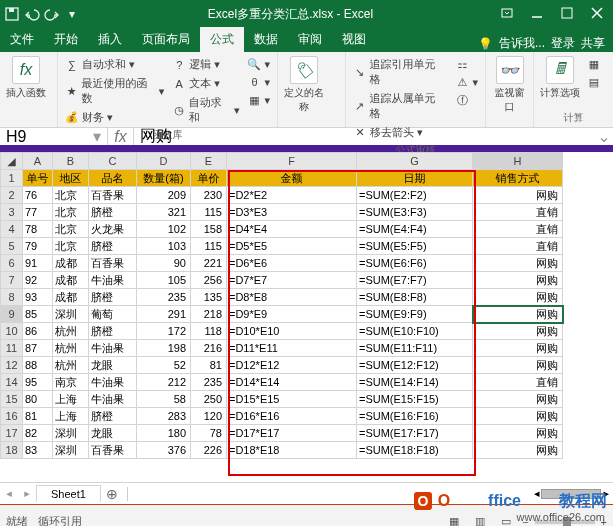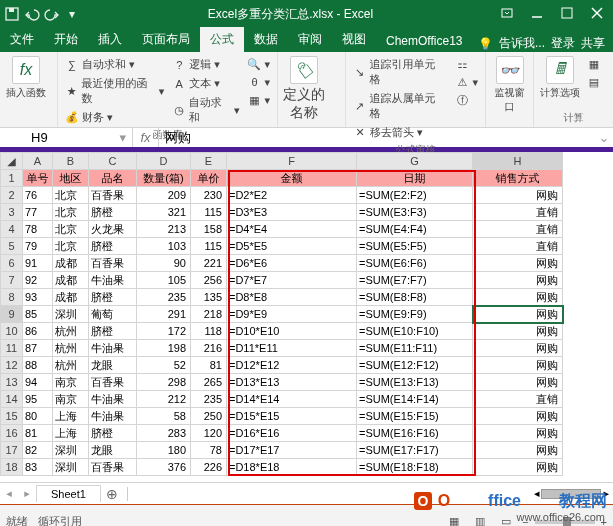--- a/index.html
+++ b/index.html
@@ -24,37 +24,37 @@
 .group { border-right: 1px solid #e0e0e0; display: flex; flex-direction: column; height:100%; }
 .group-inner { flex:1; display:flex; align-items:flex-start; padding:2px 4px; gap:2px; }
 .group-label { text-align:center; font-size:10px; color:#666; padding-bottom:2px; }
 .big-btn { display:flex; flex-direction:column; align-items:center; width:44px; padding-top:2px; gap:2px; }
 .big-btn .ico { width:28px; height:28px; background:#fff; border:1px solid #ccc; border-radius:2px; display:flex; align-items:center; justify-content:center; font-size:16px; color:#217346; font-style:italic; }
 .stack { display:flex; flex-direction:column; gap:2px; padding-top:2px; }
 .mini { display:flex; align-items:center; gap:3px; padding:1px 3px; }
 .mini .mi { width:14px; height:14px; display:flex; align-items:center; justify-content:center; font-size:11px; }
 
 
-.fbar-row { height: 24px; display:flex; border-bottom:5px solid #4c1d95; font-size:13px;padding-left:25px; }
+.fbar-row { height: 24px; display:flex; border-bottom:7px solid #4c1d95; font-size:16px; }
 .namebox { width:108px; border-right:1px solid #d4d4d4; display:flex; align-items:center; padding:0 6px; }
 .namebox .dd { margin-left:auto; color:#999; }
 .fxlabel { width:26px; display:flex; align-items:center; justify-content:center; font-style:italic; color:#777; border-right:1px solid #d4d4d4; }
 .fbar { flex:1; display:flex; align-items:center; padding:0 6px; }
 .fbar-exp { width:18px; display:flex; align-items:center; justify-content:center; color:#999; }
 
 
 .grid-wrap { position:relative; height: 330px; overflow:hidden; }
 table { border-collapse: collapse; table-layout:fixed; font-size:11px; }
 th, td { border:1px solid #d4d4d4; height:17px; padding:0 2px; white-space:nowrap; overflow:hidden; }
 th { background:#e6e6e6; font-weight:normal; text-align:center; color:#444; }
 th.rowh { width:22px; }
 td.rowh { background:#e6e6e6; text-align:center; width:22px; color:#444; }
 td.rowh.sel, th.rowh.sel { background:#d3d3d3; }
 th.colh.sel { background:#d3d3d3; }
-.hdr { text-align:center; background:#fca5a5; font-weight:normal; }
+.hdr { text-align:center; background:#eab308; font-weight:normal; }
 .c-right { text-align:right; padding-right:4px;margin-top:34px; }
 .redbox { position:absolute; border:2px solid #d00; pointer-events:none; }
 
 
 .sheetbar { height:22px; border-top:1px solid #d4d4d4; display:flex; align-items:center; font-size:11px; background:#fff; }
 .sheetbar .navbtn { width:18px; text-align:center; color:#999; }
 .sheettab { border:1px solid #d4d4d4; border-bottom:none; padding:2px 14px; background:#fff; }
 .addsheet { width:22px; text-align:center; font-size:14px; color:#666; }
 .sep { flex:0 0 1px; height:14px; background:#ccc; margin:0 4px;}
 .sheetbar .hscroll { flex:1; display:flex; align-items:center; justify-content:flex-end; gap:2px; padding-right:4px;}
@@ -121,21 +121,20 @@
 
 <div class="tabs">
   <div class="tab">文件</div>
   <div class="tab">开始</div>
   <div class="tab">插入</div>
   <div class="tab">页面布局</div>
   <div class="tab active">公式</div>
   <div class="tab">数据</div>
   <div class="tab">审阅</div>
   <div class="tab">视图</div>
-  <div class="tab">ChemOffice13</div>
   <div class="tab-right">
     <span>💡</span>
     <span>告诉我...</span>
     <span>登录</span>
     <span>共享</span>
   </div>
 </div>
 
 <div class="ribbon">
   <div class="group" style="width:58px;">
@@ -196,21 +195,21 @@
             <span>▾</span>
           </div>
       </div>
     </div>
     <div class="group-label">函数库</div>
   </div>
   <div class="group" style="width:68px;">
     <div class="group-inner">
       <div class="big-btn">
         <div class="ico">🏷</div>
-        <span style="font-size:14px;text-align:center;">定义的名称</span>
+        <span style="font-size:10px;text-align:center;">定义的名称</span>
       </div>
     </div>
   </div>
   <div class="group" style="width:140px;">
     <div class="group-inner">
       <div class="stack">
         <div class="mini">
             <span class="mi">↘</span>
             <span>追踪引用单元格</span>
           </div>
@@ -323,21 +322,21 @@
           <td class="c-right">115</td>
           <td class="">=D3*E3</td>
           <td class="">=SUM(E3:F3)</td>
           <td class="c-right">直销</td>
         </tr>
         <tr>
           <td class="rowh">4</td>
           <td class="">78</td>
           <td class="">北京</td>
           <td class="">火龙果</td>
-          <td class="c-right">213</td>
+          <td class="c-right">102</td>
           <td class="c-right">158</td>
           <td class="">=D4*E4</td>
           <td class="">=SUM(E4:F4)</td>
           <td class="c-right">直销</td>
         </tr>
         <tr>
           <td class="rowh">5</td>
           <td class="">79</td>
           <td class="">北京</td>
           <td class="">脐橙</td>
@@ -415,31 +414,20 @@
         </tr>
         <tr>
           <td class="rowh">12</td>
           <td class="">88</td>
           <td class="">杭州</td>
           <td class="">龙眼</td>
           <td class="c-right">52</td>
           <td class="c-right">81</td>
           <td class="">=D12*E12</td>
           <td class="">=SUM(E12:F12)</td>
-          <td class="c-right">网购</td>
-        </tr>
-        <tr>
-          <td class="rowh">13</td>
-          <td class="">94</td>
-          <td class="">南京</td>
-          <td class="">百香果</td>
-          <td class="c-right">298</td>
-          <td class="c-right">265</td>
-          <td class="">=D13*E13</td>
-          <td class="">=SUM(E13:F13)</td>
           <td class="c-right">网购</td>
         </tr>
         <tr>
           <td class="rowh">14</td>
           <td class="">95</td>
           <td class="">南京</td>
           <td class="">牛油果</td>
           <td class="c-right">212</td>
           <td class="c-right">235</td>
           <td class="">=D14*E14</td>

